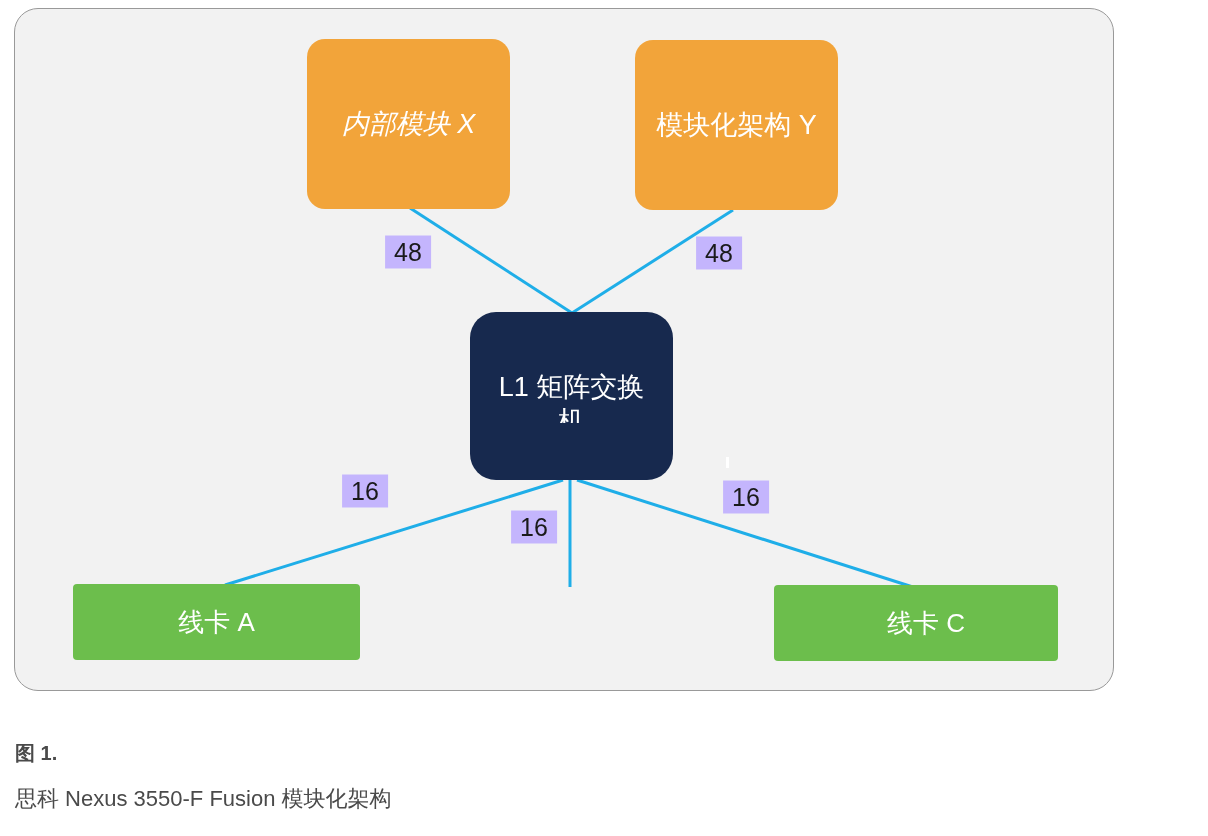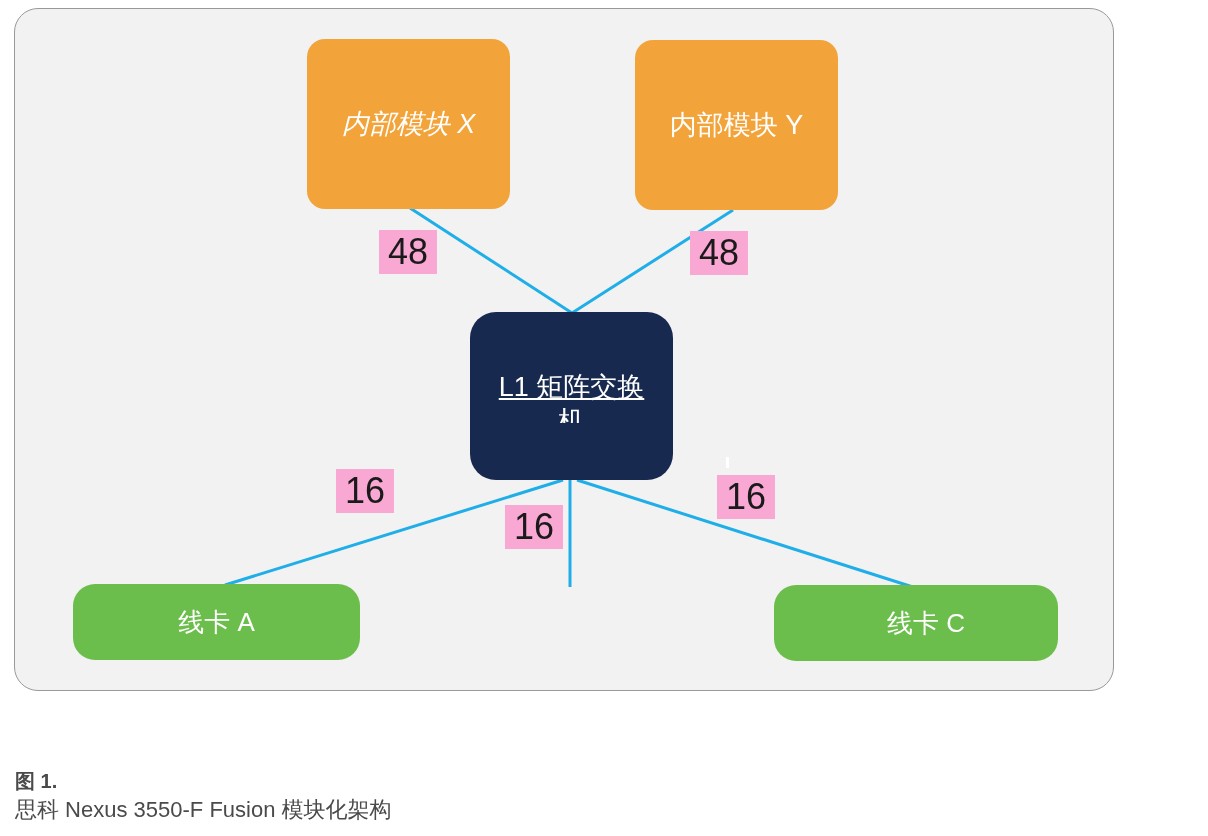--- a/index.html
+++ b/index.html
@@ -18,38 +18,38 @@
   .stage{position:relative;width:1208px;height:836px;}
   .panel{position:absolute;left:14px;top:8px;width:1100px;height:683px;
     background:var(--panel-bg);border:1px solid var(--panel-border);border-radius:24px;z-index:0;}
   svg.links{position:absolute;left:0;top:0;width:1208px;height:836px;z-index:1;pointer-events:none;}
   .node{position:absolute;display:flex;align-items:center;justify-content:center;
     color:#ffffff;z-index:2;text-align:center;}
   .module{width:203px;height:170px;background:var(--module-fill);border-radius:18px;font-size:27px;}
   .node-module-x{left:307px;top:39px;font-style:italic;}
   .node-module-y{left:635px;top:40px;}
   .switch{left:470px;top:312px;width:203px;height:168px;background:var(--switch-fill);
-    border-radius:26px;font-size:27px;text-decoration:underline;}
+    border-radius:26px;font-size:27px;}
   .switch .wrap-label{display:block;width:162px;line-height:34px;max-height:53px;
     overflow:hidden;text-align:center;}
-  .linecard{height:76px;background:var(--linecard-fill);border-radius:22px;font-size:26px;}
+  .linecard{height:76px;background:var(--linecard-fill);border-radius:4px;font-size:26px;}
   .node-linecard-a{left:73px;top:584px;width:287px;}
   .node-linecard-b{left:427px;top:585px;width:292px;}
   .node-linecard-c{left:774px;top:585px;width:284px;padding-left:20px;}
-  .edge-label{position:absolute;transform:translate(-50%,-50%);background:#f9a8d4;
-    color:var(--label-text);font-size:36px;line-height:1;padding:4px 9px;z-index:3;}
+  .edge-label{position:absolute;transform:translate(-50%,-50%);background:#c4b5fd;
+    color:var(--label-text);font-size:25px;line-height:1;padding:4px 9px;z-index:3;}
   .edge-label-48x{left:408px;top:252px;}
   .edge-label-48y{left:719px;top:253px;}
   .edge-label-16a{left:365px;top:491px;}
   .edge-label-16b{left:534px;top:527px;}
   .edge-label-16c{left:746px;top:497px;}
   .stray-tick{position:absolute;left:726px;top:457px;width:3px;height:11px;background:#ffffff;z-index:3;}
   .caption{position:absolute;left:15px;top:740px;color:var(--caption-text);z-index:2;}
-  .caption .fig-num{font-size:20px;font-weight:bold;margin-top:28px;}
-  .caption .fig-title{font-size:22px;margin-top:0;}
+  .caption .fig-num{font-size:20px;font-weight:bold;}
+  .caption .fig-title{font-size:22px;margin-top:17px;}
 </style>
 </head>
 <body>
 
 <div class="stage">
 
   <div class="panel"></div>
 
   <svg class="links" viewBox="0 0 1208 836" xmlns="http://www.w3.org/2000/svg">
     <line x1="410" y1="208" x2="572" y2="313" stroke="var(--link-stroke)" stroke-width="3"></line>
@@ -57,21 +57,21 @@
     <line x1="563" y1="480" x2="225" y2="585" stroke="var(--link-stroke)" stroke-width="3"></line>
     <line x1="570" y1="480" x2="570" y2="587" stroke="var(--link-stroke)" stroke-width="3"></line>
     <line x1="577" y1="480" x2="916" y2="588" stroke="var(--link-stroke)" stroke-width="3"></line>
   </svg>
 
   <div class="node module node-module-x">
     <span>内部模块 X</span>
   </div>
 
   <div class="node module node-module-y">
-    <span>内部模块 Y</span>
+    <span>模块化架构 Y</span>
   </div>
 
   <div class="node switch">
     <span class="wrap-label">L1 矩阵交换机</span>
   </div>
 
   <div class="node linecard node-linecard-a">
     <span>线卡 A</span>
   </div>
 

